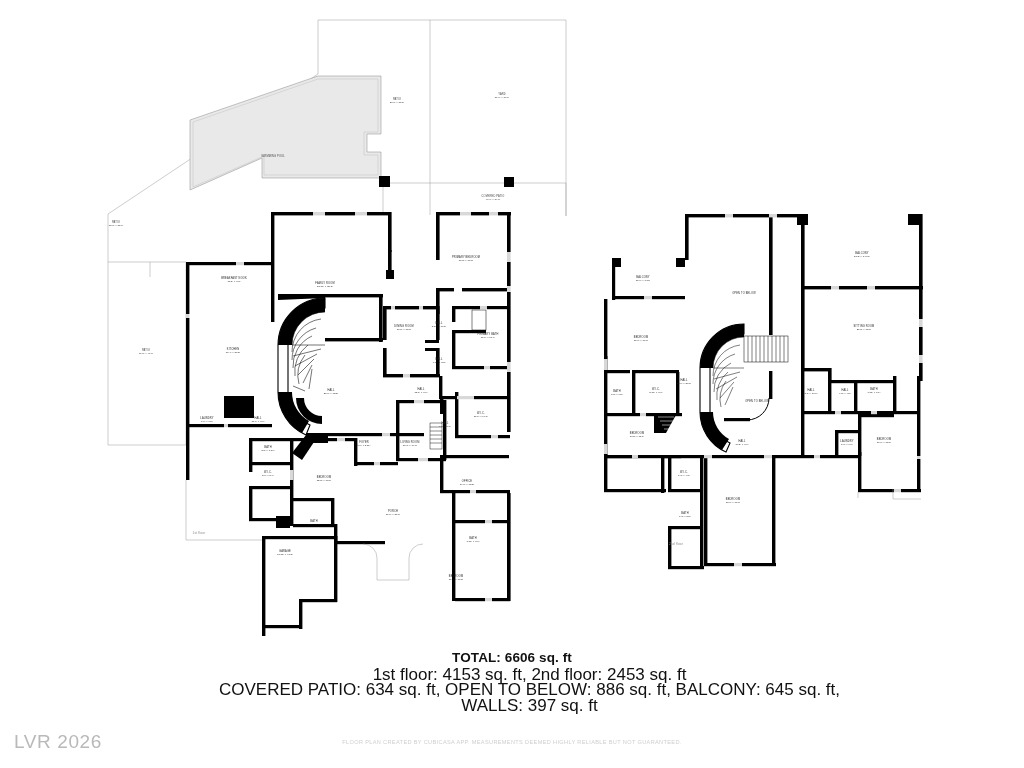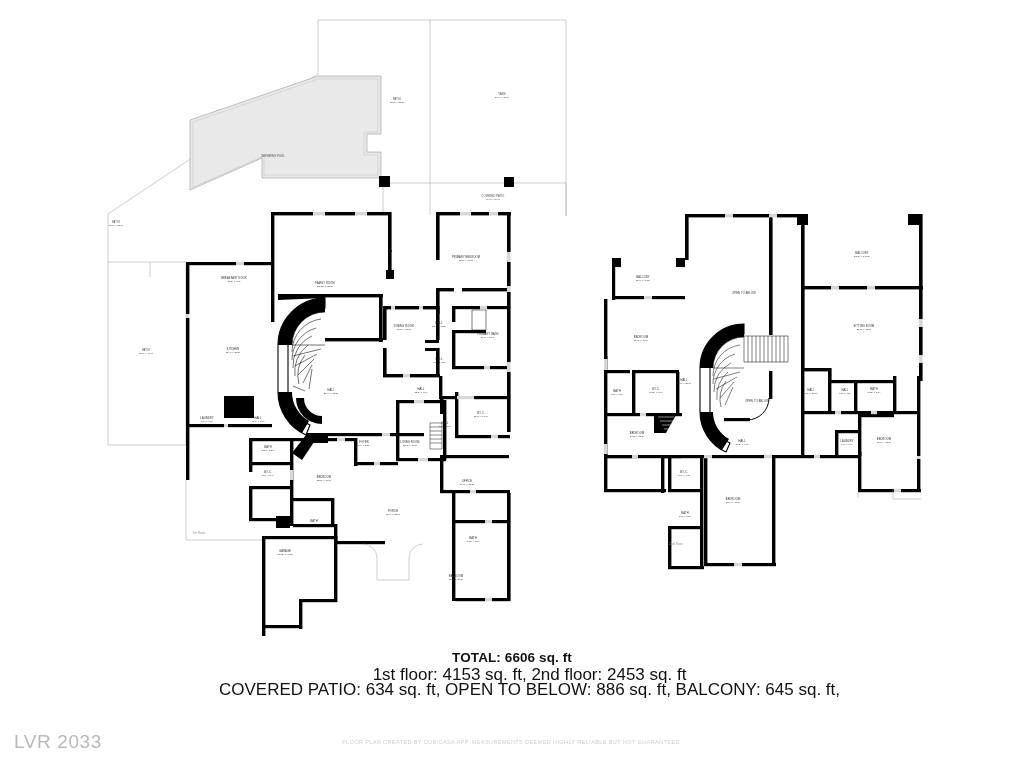--- a/index.html
+++ b/index.html
@@ -654,16 +654,17 @@
     </div>
 
   <div class="floortag" style="left:199px;top:533px;">1st floor</div>
   <div class="floortag" style="left:676px;top:544px;">2nd floor</div>
 </div>
 
 <div id="summary">
   <div class="total">TOTAL: 6606 sq. ft</div>
   <div class="line">1st floor: 4153 sq. ft, 2nd floor: 2453 sq. ft</div>
   <div class="line">COVERED PATIO: 634 sq. ft, OPEN TO BELOW: 886 sq. ft, BALCONY: 645 sq. ft,</div>
+  <div class="line">WALLS: 397 sq. ft</div>
 </div>
 
 <div id="credit">FLOOR PLAN CREATED BY CUBICASA APP. MEASUREMENTS DEEMED HIGHLY RELIABLE BUT NOT GUARANTEED.</div>
-<div id="watermark">LVR 2033</div>
+<div id="watermark">LVR 2026</div>
 
 </body></html>

